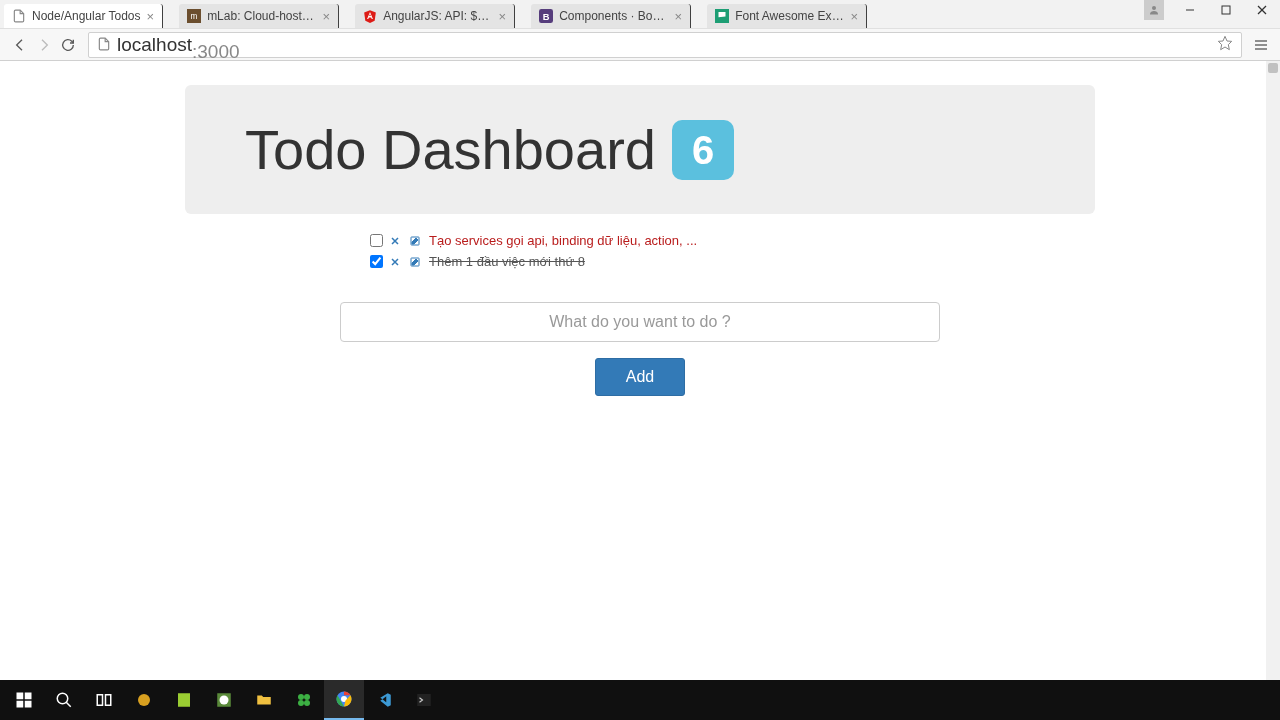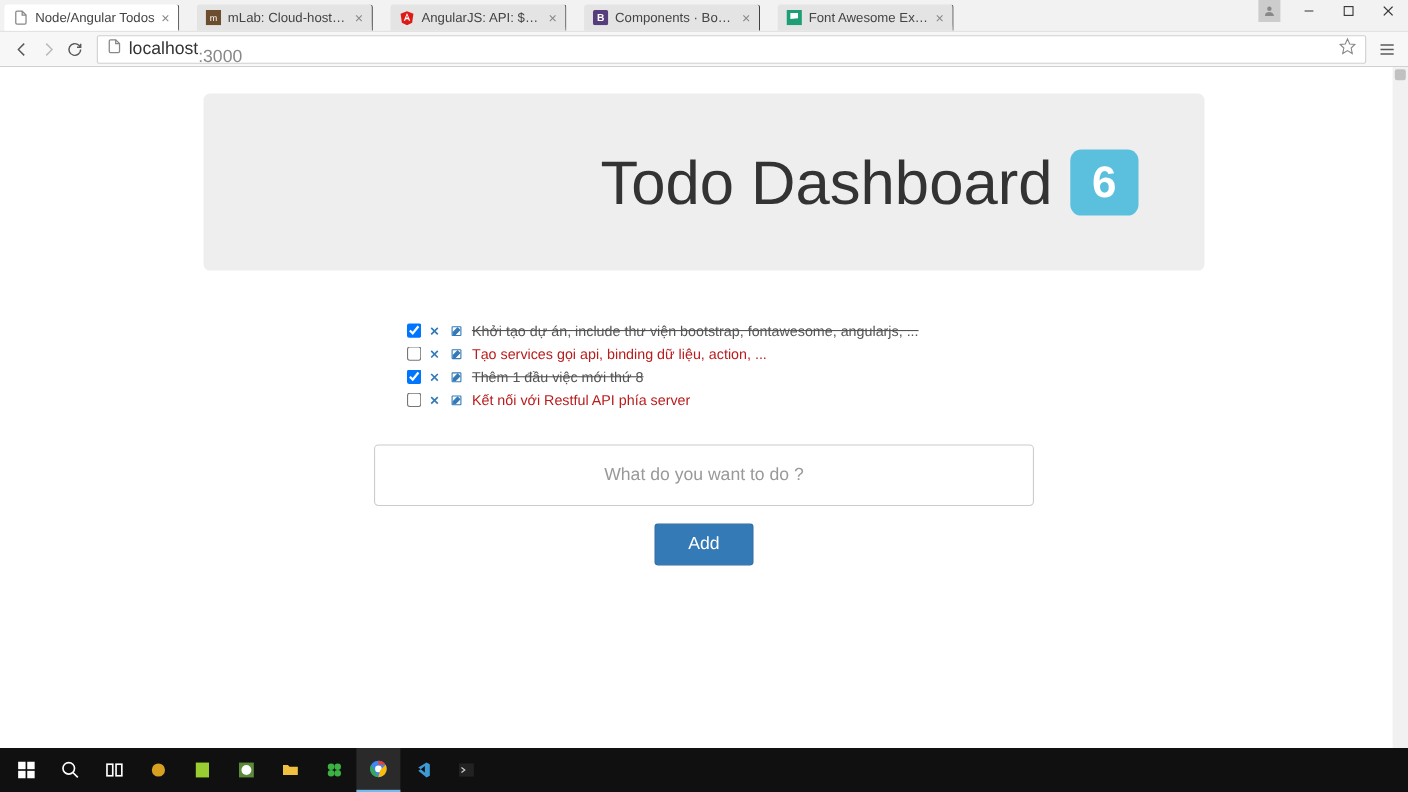--- a/index.html
+++ b/index.html
@@ -12,46 +12,46 @@
     .tab.active { background: #fff; }
     .tab-favicon { width: 14px; height: 14px; display: inline-flex; align-items: center; justify-content: center; flex-shrink: 0; }
     .tab-title { flex: 1; overflow: hidden; text-overflow: ellipsis; }
     .tab-close { color: #888; font-size: 13px; line-height: 1; cursor: pointer; flex-shrink: 0; }
     .window-controls { position: absolute; right: 0; top: 0; display: flex; height: 20px; }
     .wc-btn { width: 36px; height: 20px; display: flex; align-items: center; justify-content: center; font-size: 12px; color: #555; cursor: default; }
     .wc-user { width: 20px; height: 20px; background: #ccc; display: flex; align-items: center; justify-content: center; margin-right: 8px; }
     .nav-bar { display: flex; align-items: center; padding: 4px 8px; background: #f7f7f7; height: 32px; border-top: 1px solid #e0e0e0; }
     .nav-icon { width: 24px; height: 24px; display: flex; align-items: center; justify-content: center; color: #5a5a5a; cursor: pointer; }
     .nav-icon.disabled { color: #bbb; }
-    .addr-bar { flex: 1; margin: 0 8px; height: 26px; border: 1px solid #d0d0d0; border-radius: 2px; background: #fff; display: flex; align-items: center; padding: 0 8px; font-size: 16px; color: #333; }
+    .addr-bar { flex: 1; margin: 0 8px; height: 26px; border: 1px solid #d0d0d0; border-radius: 2px; background: #fff; display: flex; align-items: center; padding: 0 8px; font-size: 19px; color: #333; }
     .addr-scheme-icon { color: #888; margin-right: 6px; }
     .addr-host { color: #333; }
     .addr-port { color: #888; margin-top: 15px; }
     .addr-star { color: #888; margin-left: auto; }
     .menu-icon { width: 22px; height: 22px; display: flex; align-items: center; justify-content: center; color: #5a5a5a; }
     
     
     .viewport { height: calc(720px - 60px - 40px); overflow: auto; position: relative; background: #fff; }
     .viewport-scrollbar-track { position: absolute; right: 0; top: 0; width: 14px; height: 100%; background: #f1f1f1; }
     .viewport-scrollbar-thumb { position: absolute; left: 2px; width: 10px; background: #c1c1c1; border-radius: 2px; top: 2px; height: 10px; }
     
     .container { width: 910px; margin: 0 auto; padding-top: 24px; }
-    .jumbotron { background: #eee; padding: 48px 60px; border-radius: 6px; text-align: right; margin-bottom: 44px; }
+    .jumbotron { background: #eee; padding: 32px 60px; border-radius: 6px; text-align: left; margin-bottom: 16px; }
     .jumbo-title { font-size: 56px; font-weight: 300; color: #333; display: inline-flex; align-items: center; gap: 16px; }
     .badge { display: inline-block; background: #5bc0de; color: #fff; font-weight: 700; font-size: 40px; padding: 8px 20px; border-radius: 10px; line-height: 1.1; }
     
     .todo-list { width: 540px; margin: 0 auto 30px; }
     .todo-item { display: flex; align-items: center; gap: 6px; padding: 3px 0; font-size: 13px; }
     .todo-checkbox { width: 13px; height: 13px; cursor: pointer; }
     .icon-btn { color: #337ab7; cursor: pointer; display: inline-flex; align-items: center; width: 14px; height: 14px; }
     .todo-text { color: #b91c1c; cursor: default; }
     .todo-text.done { text-decoration: line-through; color: #555; }
     
     .input-row { width: 600px; margin: 0 auto 16px; }
-    .todo-input { width: 100%; height: 56px; border: 1px solid #ccc; border-radius: 4px; font-size: 16px; text-align: center; color: #555; padding: 8px 12px; }
+    .todo-input { width: 100%; height: 40px; border: 1px solid #ccc; border-radius: 4px; font-size: 16px; text-align: center; color: #555; padding: 8px 12px; }
     .todo-input::placeholder { color: #999; }
     .add-row { text-align: center; }
     .btn-add { background: #337ab7; border: 1px solid #2e6da4; color: #fff; font-size: 16px; padding: 9px 30px; border-radius: 3px; cursor: pointer; }
     
     
     .taskbar { position: fixed; bottom: 0; left: 0; right: 0; height: 40px; background: #101010; display: flex; align-items: center; padding: 0 4px; }
     .task-icon { width: 40px; height: 40px; display: flex; align-items: center; justify-content: center; color: #fff; cursor: pointer; }
     .task-icon.active { border-bottom: 2px solid #76b9ed; background: #2a2a2a; }
     .task-icon svg { width: 18px; height: 18px; }
   </style>
@@ -186,35 +186,20 @@
 
   <div class="container">
     <div class="jumbotron">
       <h1 class="jumbo-title">
         <span>Todo Dashboard</span>
         <span class="badge">6</span>
       </h1>
     </div>
 
     <div class="todo-list" id="todo-list">
-        <div class="todo-item">
-          <input type="checkbox" class="todo-checkbox" checked="" style="">
-          <span class="icon-btn">
-            <svg viewBox="0 0 24 24" width="12" height="12" fill="#337ab7">
-              <path d="M18 6L6 18M6 6l12 12" stroke="#337ab7" stroke-width="3"></path>
-            </svg>
-          </span>
-          <span class="icon-btn">
-            <svg viewBox="0 0 24 24" width="12" height="12" fill="none" stroke="#337ab7" stroke-width="2">
-              <rect x="4" y="4" width="16" height="16" rx="1"></rect>
-              <path d="M14 6l4 4-8 8H6v-4z" fill="#337ab7"></path>
-            </svg>
-          </span>
-          <span class="todo-text done">Khởi tạo dự án, include thư viện bootstrap, fontawesome, angularjs, ...</span>
-        </div>
         <div class="todo-item">
           <input type="checkbox" class="todo-checkbox" style="">
           <span class="icon-btn">
             <svg viewBox="0 0 24 24" width="12" height="12" fill="#337ab7">
               <path d="M18 6L6 18M6 6l12 12" stroke="#337ab7" stroke-width="3"></path>
             </svg>
           </span>
           <span class="icon-btn">
             <svg viewBox="0 0 24 24" width="12" height="12" fill="none" stroke="#337ab7" stroke-width="2">
               <rect x="4" y="4" width="16" height="16" rx="1"></rect>
@@ -231,35 +216,20 @@
             </svg>
           </span>
           <span class="icon-btn">
             <svg viewBox="0 0 24 24" width="12" height="12" fill="none" stroke="#337ab7" stroke-width="2">
               <rect x="4" y="4" width="16" height="16" rx="1"></rect>
               <path d="M14 6l4 4-8 8H6v-4z" fill="#337ab7"></path>
             </svg>
           </span>
           <span class="todo-text done">Thêm 1 đầu việc mới thứ 8</span>
         </div>
-        <div class="todo-item">
-          <input type="checkbox" class="todo-checkbox" style="">
-          <span class="icon-btn">
-            <svg viewBox="0 0 24 24" width="12" height="12" fill="#337ab7">
-              <path d="M18 6L6 18M6 6l12 12" stroke="#337ab7" stroke-width="3"></path>
-            </svg>
-          </span>
-          <span class="icon-btn">
-            <svg viewBox="0 0 24 24" width="12" height="12" fill="none" stroke="#337ab7" stroke-width="2">
-              <rect x="4" y="4" width="16" height="16" rx="1"></rect>
-              <path d="M14 6l4 4-8 8H6v-4z" fill="#337ab7"></path>
-            </svg>
-          </span>
-          <span class="todo-text">Kết nối với Restful API phía server</span>
-        </div>
       </div>
 
     <div class="input-row">
       <input type="text" class="todo-input" placeholder="What do you want to do ?" style="">
     </div>
     <div class="add-row">
       <button class="btn-add">Add</button>
     </div>
   </div>
 </div>

